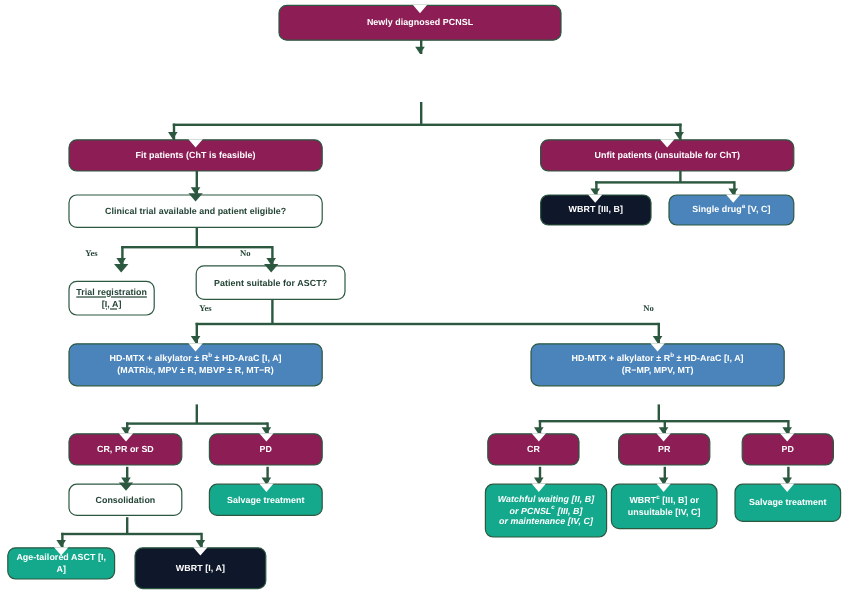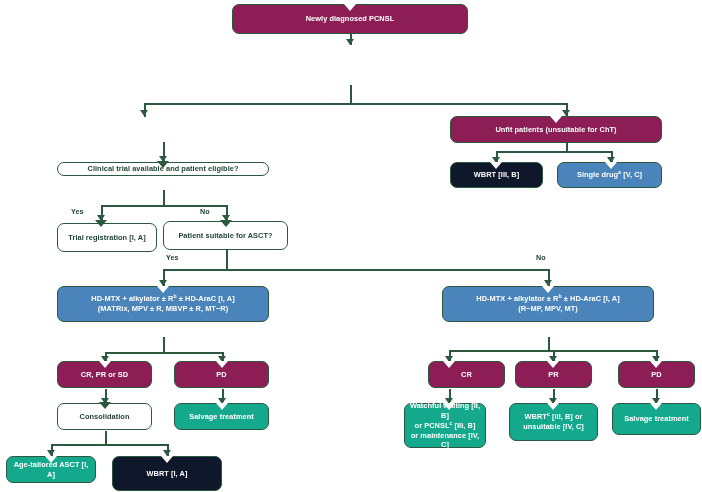--- a/index.html
+++ b/index.html
@@ -82,20 +82,21 @@
   }
 
   
   .elabel {
     position: absolute;
     font-size: 7.2px;
     font-weight: bold;
     color: #234434;
     z-index: 4;
     white-space: nowrap;
+    font-family: Liberation Serif, serif;
   }
 </style>
 </head>
 <body>
 
 <div id="canvas">
 
   <div class="ln lnv" style="left:350px; top:33px; height:12px;"></div>
   <div class="arw" style="left:346px; top:39px;"></div>
 
@@ -171,43 +172,46 @@
   <div class="elabel" style="left:166px; top:253px;">Yes</div>
   <div class="elabel" style="left:536px; top:253px;">No</div>
 
   <div class="node n-maroon" style="left:232px; top:4px; width:236px; height:30px;">
     <span class="txt">Newly diagnosed PCNSL</span>
   </div>
   <div class="notch" style="left:344px; top:4px;"></div>
 
   <div class="notch" style="left:344px; top:45px;"></div>
 
+  <div class="node n-maroon" style="left:57px; top:116px; width:212px; height:27px;">
+    <span class="txt">Fit patients (ChT is feasible)</span>
+  </div>
   <div class="notch" style="left:157px; top:116px;"></div>
 
   <div class="node n-maroon" style="left:450px; top:116px; width:212px; height:27px;">
     <span class="txt">Unfit patients (unsuitable for ChT)</span>
   </div>
   <div class="notch" style="left:550px; top:116px;"></div>
 
   <div class="node n-dgreen" style="left:450px; top:162px; width:93px; height:26px;">
     <span class="txt">WBRT [III, B]</span>
   </div>
   <div class="notch" style="left:490px; top:162px;"></div>
 
   <div class="node n-blue" style="left:557px; top:162px; width:105px; height:26px;">
     <span class="txt"><span>Single drug</span><sup>a</sup><span> [V, C]</span></span>
   </div>
   <div class="notch" style="left:605px; top:162px;"></div>
 
-  <div class="node n-white" style="left:57px; top:162px; width:212px; height:14px;border-radius:10px;">
+  <div class="node n-white" style="left:57px; top:162px; width:212px; height:28px;">
     <span class="txt">Clinical trial available and patient eligible?</span>
   </div>
   <div class="notch-i" style="left:157px; top:161px;"></div>
 
-  <div class="node n-white" style="left:57px; top:223px; width:100px; height:29px;">
+  <div class="node n-white" style="left:57px; top:234px; width:72px; height:29px;text-decoration:underline;">
     <span class="txt">Trial registration [I, A]</span>
   </div>
   <div class="notch-i" style="left:95px; top:220px;"></div>
 
   <div class="node n-white" style="left:163px; top:221px; width:125px; height:29px;">
     <span class="txt">Patient suitable for ASCT?</span>
   </div>
   <div class="notch-i" style="left:220px; top:220px;"></div>
 
   <div class="node n-blue" style="left:57px; top:286px; width:212px; height:36px;">
@@ -249,36 +253,36 @@
   <div class="node n-teal" style="left:6px; top:456px; width:90px; height:27px;">
     <span class="txt">Age-tailored ASCT [I, A]</span>
   </div>
   <div class="notch" style="left:45px; top:456px;"></div>
 
   <div class="node n-dgreen" style="left:112px; top:456px; width:110px; height:35px;">
     <span class="txt">WBRT [I, A]</span>
   </div>
   <div class="notch" style="left:161px; top:456px;"></div>
 
-  <div class="node n-maroon" style="left:428px; top:361px; width:77px; height:27px;">
+  <div class="node n-maroon" style="left:406px; top:361px; width:77px; height:27px;">
     <span class="txt">CR</span>
   </div>
   <div class="notch" style="left:443px; top:361px;"></div>
 
   <div class="node n-maroon" style="left:515px; top:361px; width:77px; height:27px;">
     <span class="txt">PR</span>
   </div>
   <div class="notch" style="left:547px; top:361px;"></div>
 
   <div class="node n-maroon" style="left:618px; top:361px; width:77px; height:27px;">
     <span class="txt">PD</span>
   </div>
   <div class="notch" style="left:650px; top:361px;"></div>
 
-  <div class="node n-teal" style="left:404px; top:403px; width:82px; height:45px;">
+  <div class="node n-teal" style="left:404px; top:403px; width:102px; height:45px;font-style:italic;">
     <span class="txt">
       <span>Watchful waiting [II, B]</span><br>
       <span>or PCNSL</span><sup>c</sup><span> [III, B]</span><br>
       <span>or maintenance [IV, C]</span>
     </span>
   </div>
   <div class="notch" style="left:443px; top:403px;"></div>
 
   <div class="node n-teal" style="left:509px; top:403px; width:89px; height:38px;">
     <span class="txt">

